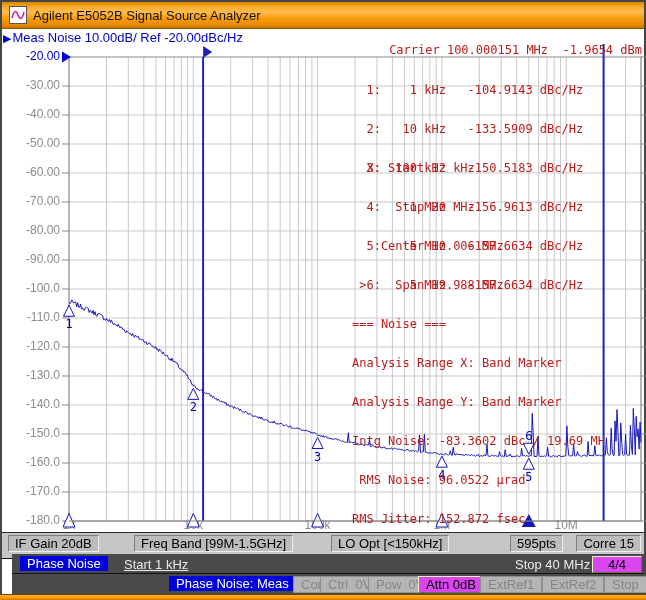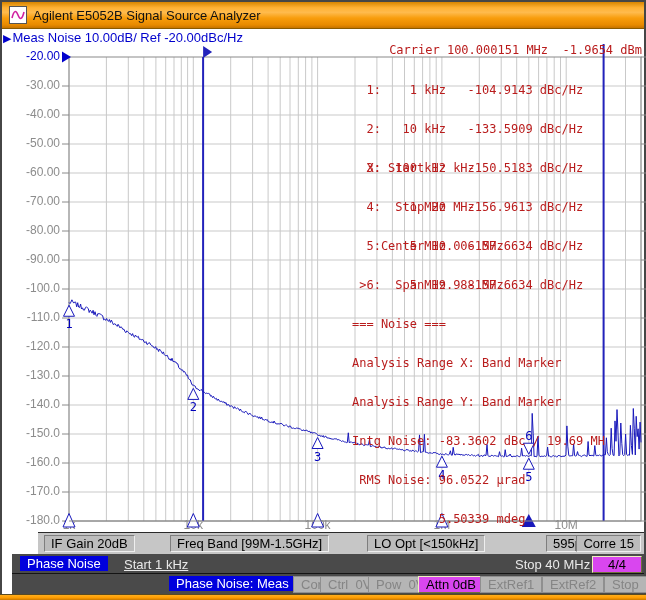--- a/index.html
+++ b/index.html
@@ -29,21 +29,21 @@
            font-size:12px;line-height:13px;white-space:pre;}
   #carrier-line{left:352px;top:44px;width:290px;text-align:right;}
   #marker-table{left:352px;top:58px;}
   #analysis-readout{left:352px;top:136px;}
   .ytick{position:absolute;left:2px;width:58px;text-align:right;font-size:12px;color:#8c8c8c;height:13px;line-height:13px;}
   .ytick.ref{color:#0000cc;}
   .xtick{position:absolute;width:44px;text-align:center;font-size:12px;color:#8c8c8c;top:518px;}
   
   .softbar{
     position:absolute;left:2px;right:2px;top:532px;height:27px;background:#c6c6c6;
-    border-top:1px solid #2a2a2a;border-bottom:1px solid #111;box-sizing:border-box;z-index:4;margin-left:36px;
+    border-top:1px solid #2a2a2a;border-bottom:1px solid #111;box-sizing:border-box;z-index:4;
   }
   .softbtn{
     position:absolute;top:2px;height:17px;line-height:15px;padding:0 6px;
     background:#bcbcbc;color:#000;font-size:13px;
     border:1px solid;border-color:#7e7e7e #eeeeee #eeeeee #7e7e7e;box-sizing:border-box;
     white-space:pre;
   }
   
   .statusarea{position:absolute;left:12px;right:2px;top:554px;height:40px;background:#4a4a4a;z-index:4;}
   .statussep{position:absolute;left:0;right:0;top:19px;height:1px;background:#141414;}
@@ -230,21 +230,20 @@
   <div class="overlay" id="analysis-readout">
     <div>  X: Start 12 kHz</div>
     <div>      Stop 20 MHz</div>
     <div>    Center 10.006 MHz</div>
     <div>      Span 19.988 MHz</div>
     <div>=== Noise ===</div>
     <div>Analysis Range X: Band Marker</div>
     <div>Analysis Range Y: Band Marker</div>
     <div>Intg Noise: -83.3602 dBc / 19.69 MH</div>
     <div> RMS Noise: 96.0522 µrad</div>
-    <div>            5.50339 mdeg</div>
     <div>RMS Jitter: 152.872 fsec</div>
     <div>Residual FM: 1.01204 kHz</div>
   </div>
 
   <div class="softbar">
     <div class="softbtn" style="left:6px;">IF Gain 20dB</div>
     <div class="softbtn" style="left:132px;">Freq Band [99M-1.5GHz]</div>
     <div class="softbtn" style="left:329px;">LO Opt [&lt;150kHz]</div>
     <div class="softbtn" style="left:508px;">595pts</div>
     <div class="softbtn" style="right:3px;">Corre 15</div>

